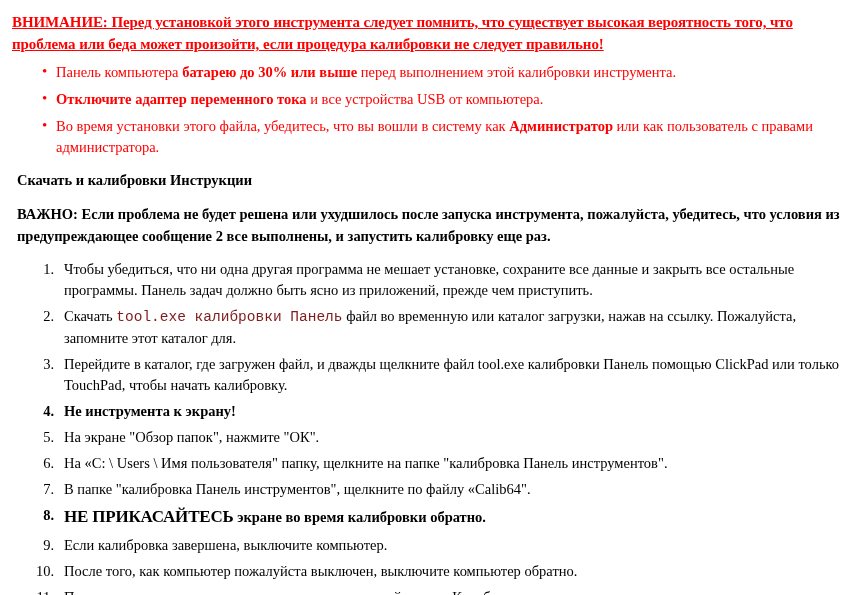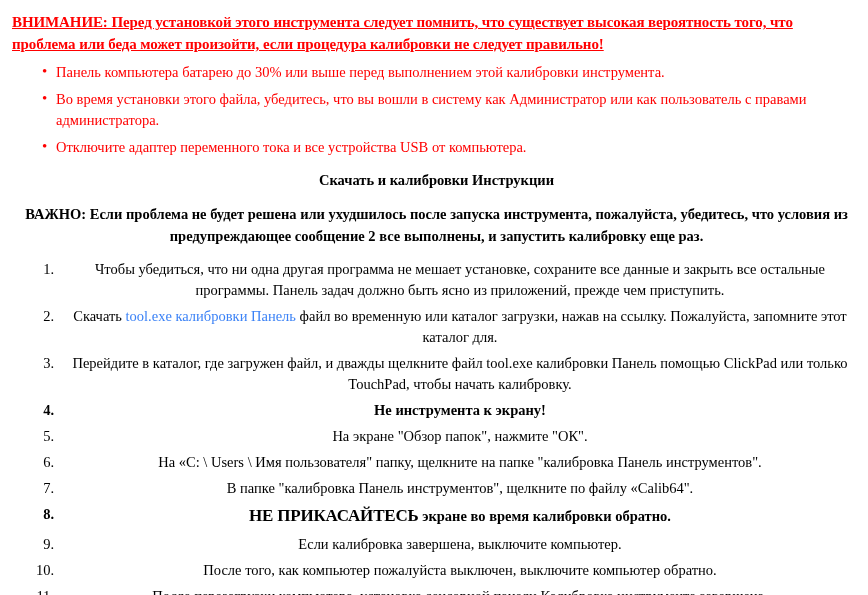--- a/index.html
+++ b/index.html
@@ -49,95 +49,93 @@
     padding-left: 0;
   }
   ul.warn-list > li:before {
     content: "\2022";
     position: absolute;
     left: -14px;
     top: -1px;
     font-size: 15px;
     color: #ff0000;
   }
-  ul.warn-list b { font-weight: normal; }
+  ul.warn-list b { font-weight: bold; }
 
   
   .section-heading {
     font-weight: bold;
     font-size: 14.5px;
     margin: 12px 0 14px 0;
     padding-left: 5px;
-    text-align: center;
   }
 
   
   .important-para {
     font-weight: bold;
     font-size: 14.5px;
     line-height: 1.46;
     margin: 0 0 12px 0;
     padding-left: 5px;
-    text-align: center;
   }
 
   
   ol.steps {
     margin: 8px 0 0 0;
     padding: 0;
     list-style: none;
     counter-reset: step;
   }
   ol.steps > li {
     counter-increment: step;
     position: relative;
     padding-left: 52px;
     margin: 0 0 5px 0;
     line-height: 1.45;
-    text-align: center;
   }
   ol.steps > li:before {
     content: counter(step) ".";
     position: absolute;
     left: 0;
     top: 0;
     width: 42px;
     text-align: right;
     font-size: 14.5px;
   }
   ol.steps > li.bold-step {
     font-weight: bold;
   }
   .link {
-    color: #3b82f6;
+    color: #7f1d1d;
     text-decoration: none;
     cursor: pointer;
+    font-family: Liberation Mono, monospace;
   }
   .shout {
     font-weight: bold;
     font-size: 17px;
     letter-spacing: -0.2px;
   }
 </style>
 </head>
 <body>
 
 <div class="page">
 
   <p class="warning-heading">ВНИМАНИЕ: Перед установкой этого инструмента следует помнить, что существует высокая вероятность того, что проблема или беда может произойти, если процедура калибровки не следует правильно!</p>
 
   <ul class="warn-list">
     <li>
       <span>Панель компьютера </span><b>батарею до 30% или выше</b><span> перед выполнением этой калибровки инструмента.</span>
     </li>
     <li>
-      <span>Во время установки этого файла, убедитесь, что вы вошли в систему как </span><b>Администратор</b><span> или как пользователь с правами администратора.</span>
+      <span></span><b>Отключите адаптер переменного тока</b><span> и все устройства USB от компьютера.</span>
     </li>
     <li>
-      <span></span><b>Отключите адаптер переменного тока</b><span> и все устройства USB от компьютера.</span>
+      <span>Во время установки этого файла, убедитесь, что вы вошли в систему как </span><b>Администратор</b><span> или как пользователь с правами администратора.</span>
     </li>
   </ul>
 
   <p class="section-heading">Скачать и калибровки Инструкции</p>
 
   <p class="important-para">ВАЖНО: Если проблема не будет решена или ухудшилось после запуска инструмента, пожалуйста, убедитесь, что условия из предупреждающее сообщение 2 все выполнены, и запустить калибровку еще раз.</p>
 
   <ol class="steps">
     <li>
       <span>Чтобы убедиться, что ни одна другая программа не мешает установке, сохраните все данные и закрыть все остальные программы. Панель задач должно быть ясно из приложений, прежде чем приступить.</span>

